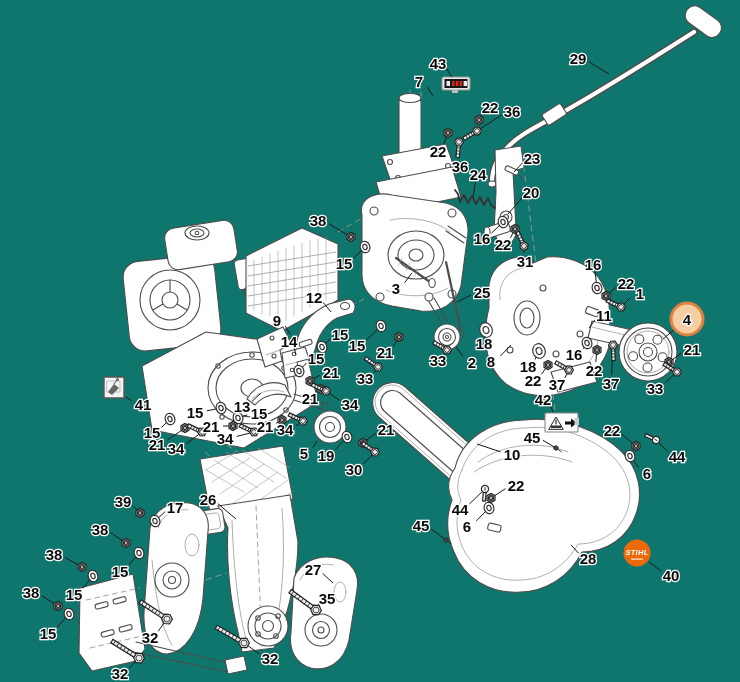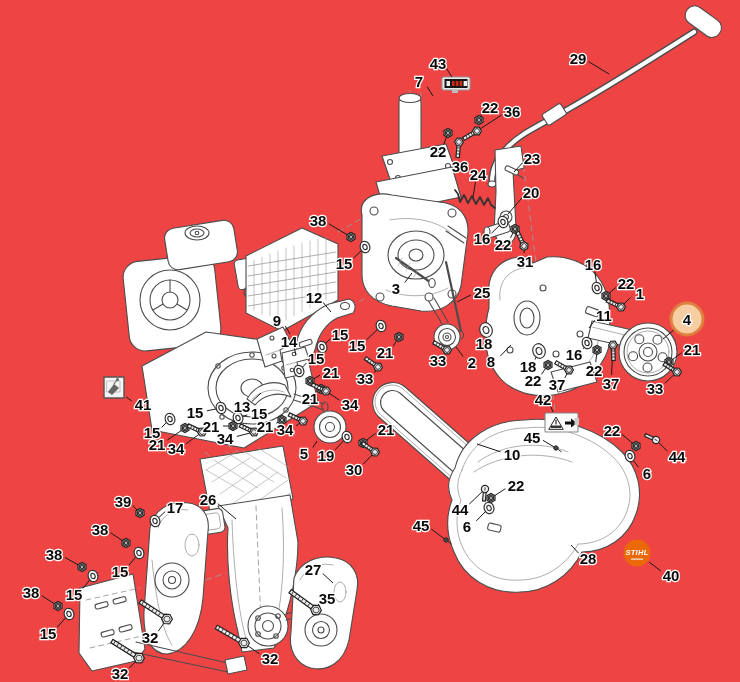--- a/index.html
+++ b/index.html
@@ -1,16 +1,16 @@
 <!DOCTYPE html>
 <html><head>
 <meta charset="utf-8">
 <style>
   html,body{margin:0;padding:0;background:#fff;}
-  .stage{position:relative;width:740px;height:682px;background:#ef4444;overflow:hidden;
+  .stage{position:relative;width:740px;height:682px;background:#0f766e;overflow:hidden;
          font-family:"Liberation Sans",sans-serif;}
   svg{display:block}
   
   .art path,.art rect,.art circle,.art ellipse,.art line,.art polyline,.art polygon{
     fill:none;stroke:#4c4c4c;stroke-width:1.1;stroke-linejoin:round;stroke-linecap:round;}
   .art .fw{fill:#ffffff;}
   .art .lt{stroke:#8b8b8b;stroke-width:0.7;}
   .art .xlt{stroke:#9f9f9f;stroke-width:0.6;}
   .art .thk{stroke-width:2.2;}
   .art .dash{stroke:#9a9a9a;stroke-width:0.9;stroke-dasharray:5 4;}

